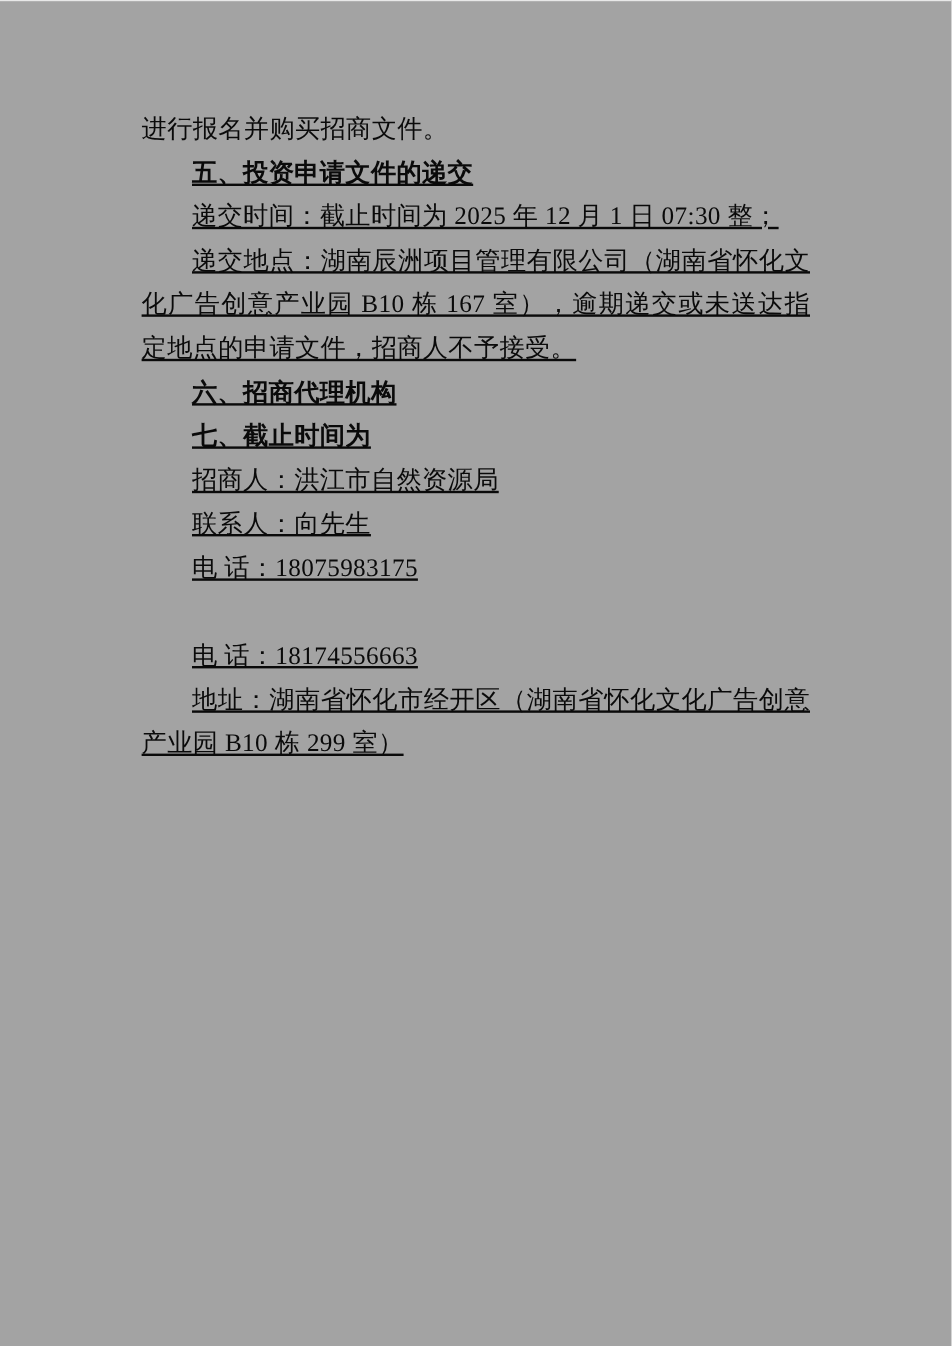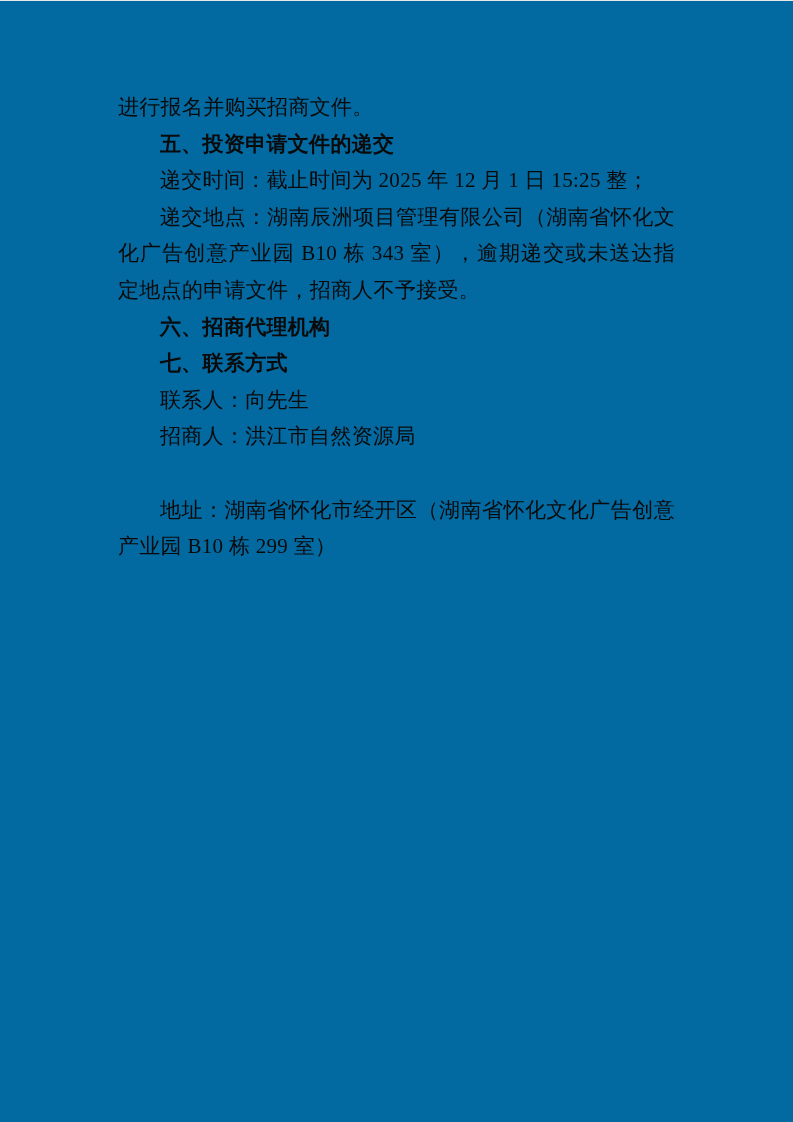--- a/index.html
+++ b/index.html
@@ -4,21 +4,21 @@
 <style>
   html, body {
     margin: 0;
     padding: 0;
     background: #ffffff;
   }
   .page {
     position: relative;
     width: 793px;
     height: 1122px;
-    background: #0369a1;
+    background: #a3a3a3;
     box-sizing: border-box;
     border-top: 1px solid #e8e8e8;
     overflow: hidden;
     font-family: "Liberation Serif", "DejaVu Serif", serif;
     color: #0a0a0a;
   }
   .content {
     position: absolute;
     left: 118px;
     top: 88px;
@@ -27,38 +27,41 @@
   .content p {
     margin: 0;
     font-size: 21px;
     line-height: 36.6px;
     text-align: justify;
     letter-spacing: 0.3px;
     word-break: break-word;
   }
   .content p.indent {
     text-indent: 2em;
+    text-decoration: underline;
   }
   .content p.heading {
     font-weight: bold;
     text-align: left;
   }
   .content p.blank {
     height: 36.6px;
   }
 </style>
 </head>
 <body>
 
 <div class="page">
   <div class="content" id="doc-body">
       <p class="body">进行报名并购买招商文件。</p>
       <p class="heading indent">五、投资申请文件的递交</p>
-      <p class="body indent">递交时间：截止时间为 2025 年 12 月 1 日 15:25 整；</p>
-      <p class="body indent">递交地点：湖南辰洲项目管理有限公司（湖南省怀化文化广告创意产业园 B10 栋 343 室），逾期递交或未送达指定地点的申请文件，招商人不予接受。</p>
+      <p class="body indent">递交时间：截止时间为 2025 年 12 月 1 日 07:30 整；</p>
+      <p class="body indent">递交地点：湖南辰洲项目管理有限公司（湖南省怀化文化广告创意产业园 B10 栋 167 室），逾期递交或未送达指定地点的申请文件，招商人不予接受。</p>
       <p class="heading indent">六、招商代理机构</p>
-      <p class="heading indent">七、联系方式</p>
+      <p class="heading indent">七、截止时间为</p>
+      <p class="body indent">招商人：洪江市自然资源局</p>
       <p class="body indent">联系人：向先生</p>
-      <p class="body indent">招商人：洪江市自然资源局</p>
+      <p class="body indent">电 话：18075983175</p>
       <p class="blank"></p>
+      <p class="body indent">电 话：18174556663</p>
       <p class="body indent">地址：湖南省怀化市经开区（湖南省怀化文化广告创意产业园 B10 栋 299 室）</p>
     </div>
 </div>
 
 </body></html>

